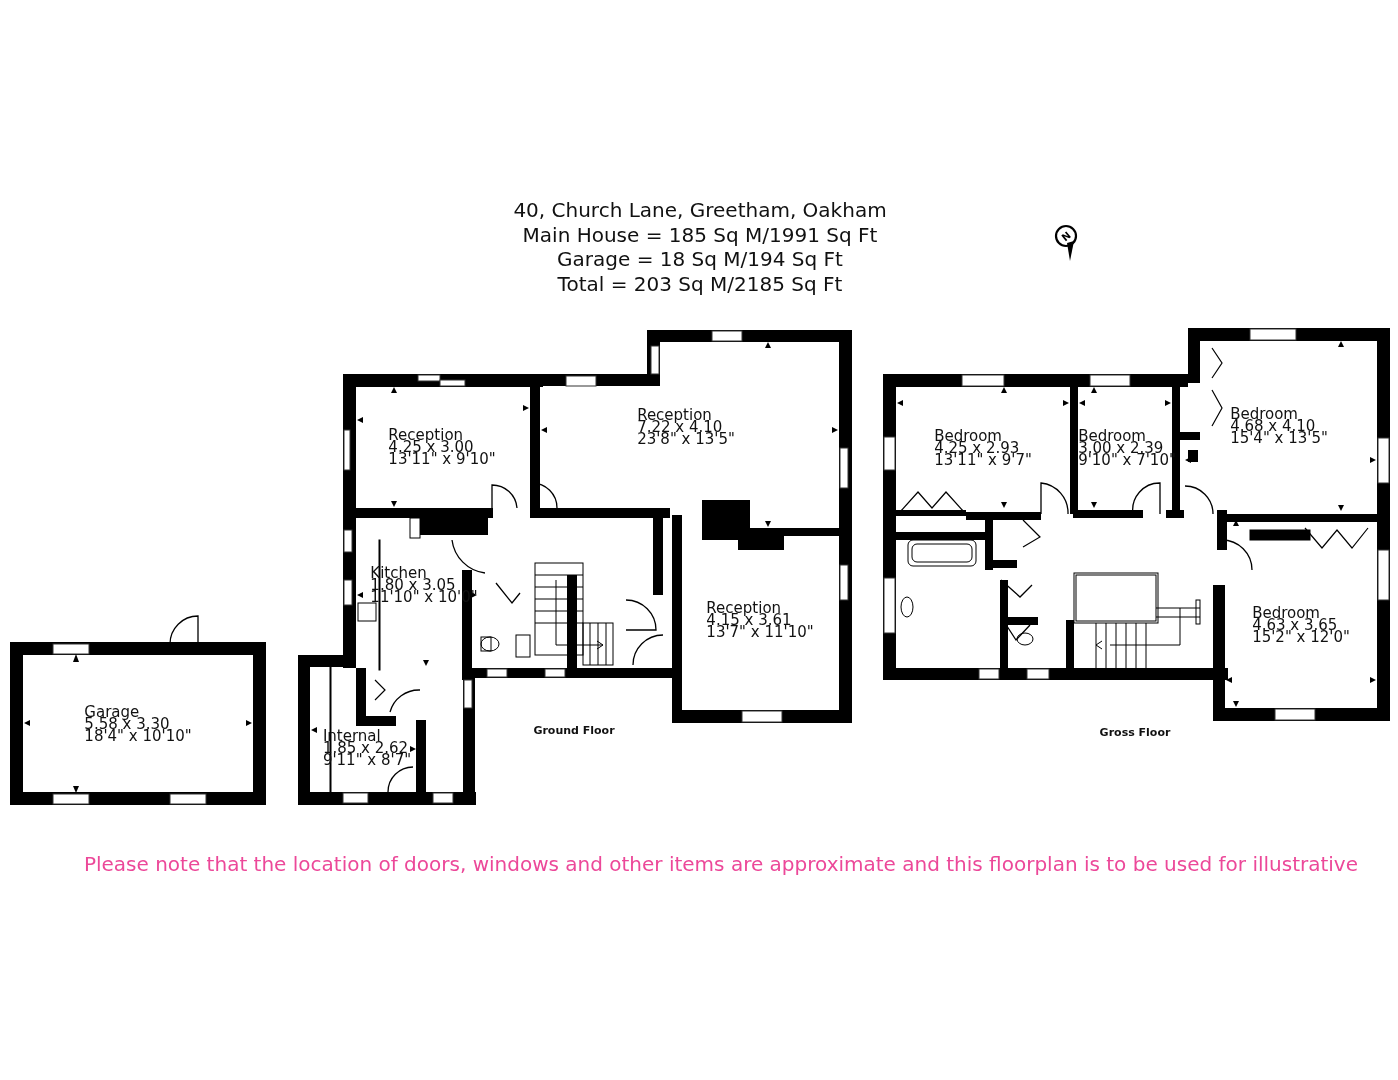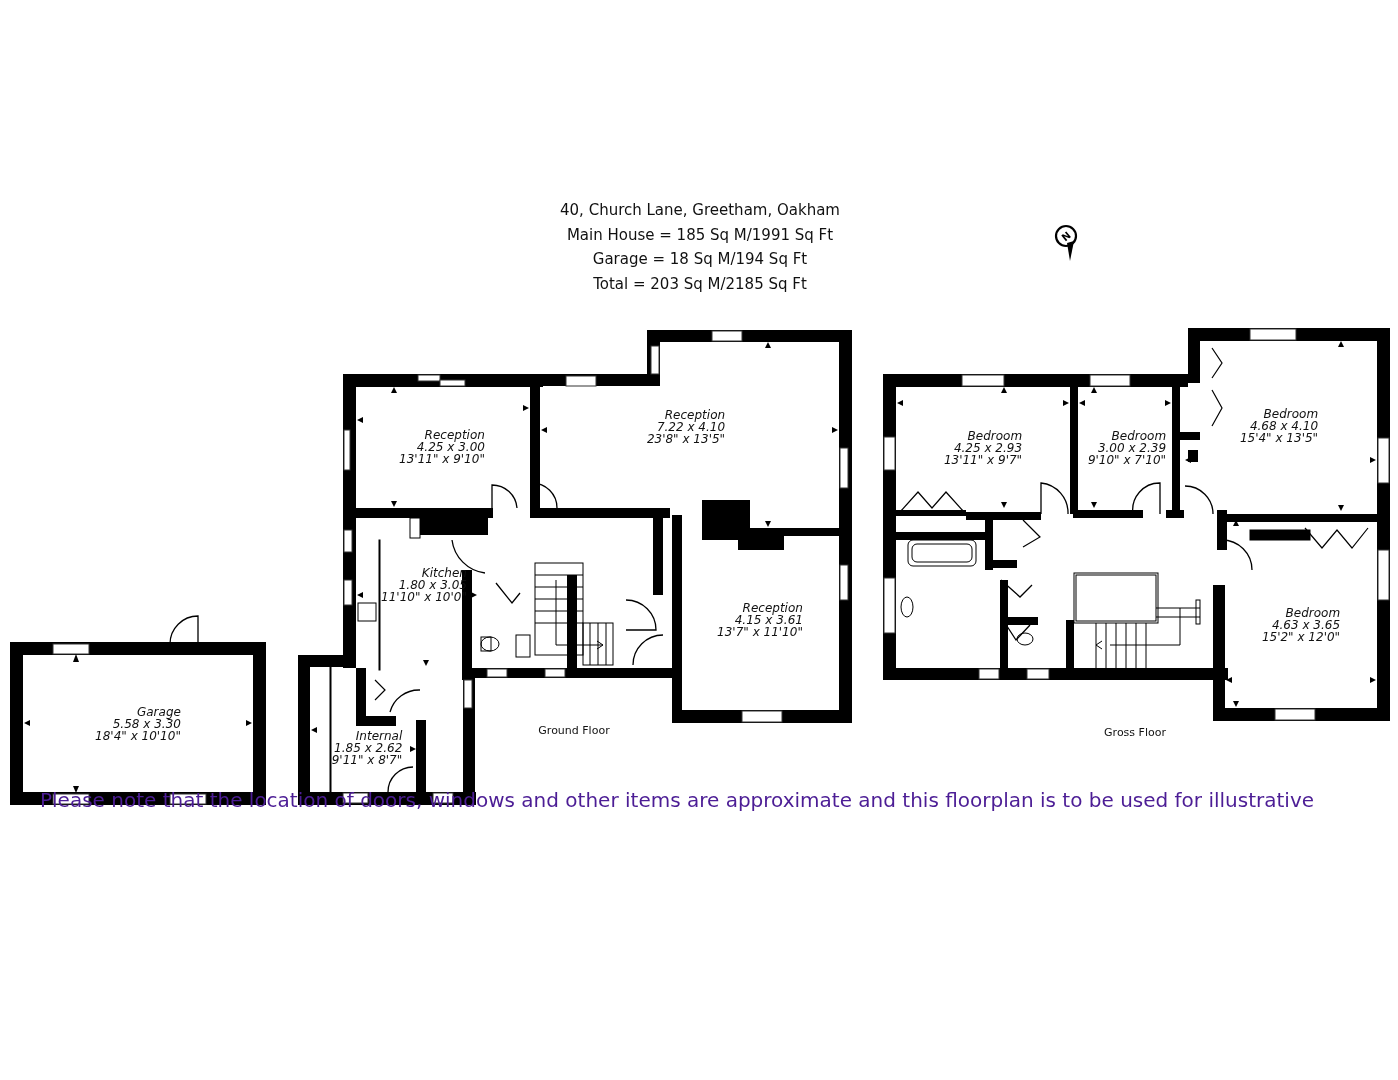--- a/index.html
+++ b/index.html
@@ -1,22 +1,22 @@
 <!DOCTYPE html>
 <html><head>
 <meta charset="utf-8">
 <style>
   html, body { margin: 0; padding: 0; background: #ffffff; }
   body { width: 1398px; height: 1080px; position: relative; overflow: hidden; font-family: "DejaVu Sans", sans-serif; color: #111; }
-  .title-block { position: absolute; left: 450px; top: 198px; width: 500px; text-align: center; font-size: 15px; line-height: 24.5px; color: #111; }
+  .title-block { position: absolute; left: 450px; top: 198px; width: 500px; text-align: center; font-size: 20px; line-height: 24.5px; color: #111; }
   .title-block div { white-space: nowrap; }
-  .disclaimer { position: absolute; left: 40px; top: 786px; width: 1318px; text-align: left; font-size: 20px; line-height: 29px; color: #4c1d95; }
+  .disclaimer { position: absolute; left: 40px; top: 850px; width: 1318px; text-align: right; font-size: 20px; line-height: 29px; color: #ec4899; }
   svg.plan { position: absolute; left: 0; top: 0; }
-  .room-label { position: absolute; text-align: right; font-size: 12px; line-height: 12px; color: #111; white-space: nowrap; transform: translateX(-50%); font-style: italic; }
-  .floor-label { position: absolute; font-size: 11px; font-weight: normal; color: #111; white-space: nowrap; transform: translateX(-50%); }
+  .room-label { position: absolute; text-align: left; font-size: 15px; line-height: 12px; color: #111; white-space: nowrap; transform: translateX(-50%); }
+  .floor-label { position: absolute; font-size: 11px; font-weight: bold; color: #111; white-space: nowrap; transform: translateX(-50%); }
   .compass { position: absolute; left: 1050px; top: 222px; width: 36px; height: 40px; }
 </style>
 </head>
 <body>
 
 <div class="title-block">
   <div>40, Church Lane, Greetham, Oakham</div>
   <div>Main House = 185 Sq M/1991 Sq Ft</div>
   <div>Garage = 18 Sq M/194 Sq Ft</div>
   <div>Total = 203 Sq M/2185 Sq Ft</div>

